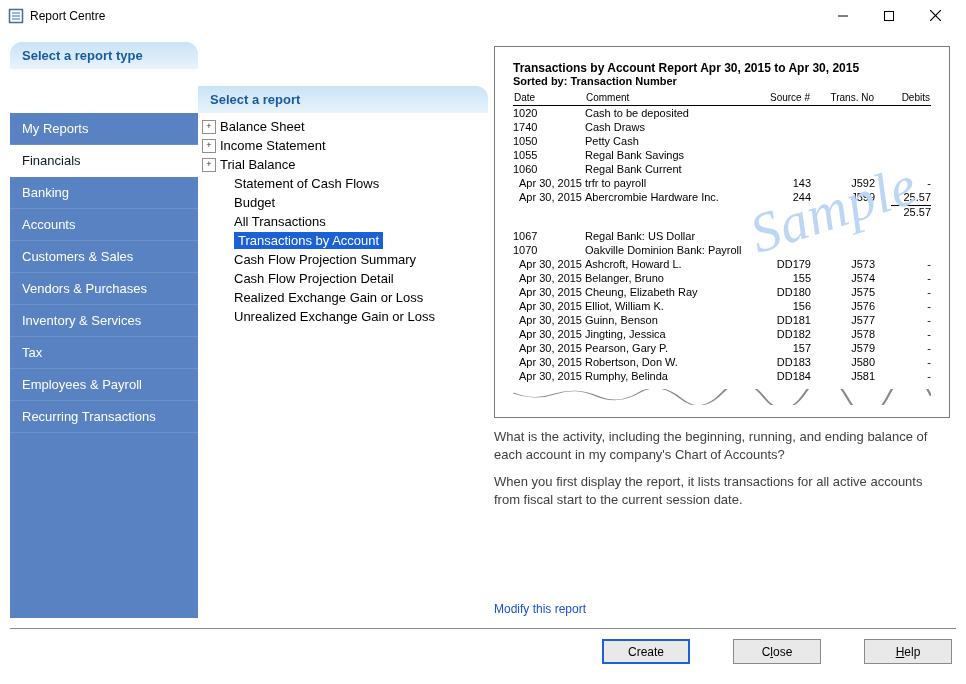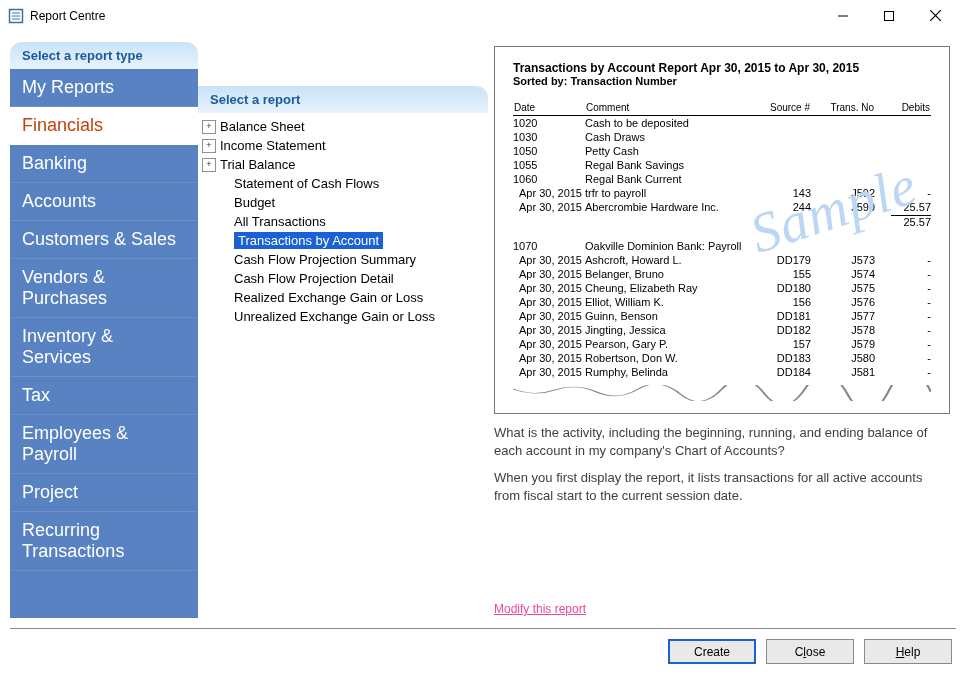--- a/index.html
+++ b/index.html
@@ -48,37 +48,38 @@
     padding: 6px 12px;
     font-weight: bold;
     color: #19599e;
     font-size: 13px;
   }
 
   .types-col {
     width: 188px;
     display: flex;
     flex-direction: column;
+    gap: 44px;
   }
   .types-list {
     background: #5882c1;
     flex: 1;
     display: flex;
     flex-direction: column;
   }
   .type-item {
     padding: 8px 12px;
     color: #fff;
-    font-size: 18px;
+    font-size: 13px;
     border-bottom: 1px solid rgba(255,255,255,0.12);
     cursor: pointer;
   }
   .type-item.active {
     background: #fff;
-    color: #c2410c;
+    color: #0f172a;
   }
 
   .reports-col {
     width: 290px;
     display: flex;
     flex-direction: column;
     margin-top: 44px;
   }
   .tree {
     padding: 4px 4px 4px 2px;
@@ -122,21 +123,21 @@
     border: 1px solid #7a7a7a;
     background: #fff;
     padding: 14px 18px 10px 18px;
     font-family: Arial, sans-serif;
     font-size: 11px;
     position: relative;
     margin-top: 4px;
     overflow: hidden;
   }
   .preview-title { font-weight: bold; font-size: 12px; }
-  .preview-sub { font-weight: bold; font-size: 11px; margin-bottom: 14px; }
+  .preview-sub { font-weight: bold; font-size: 11px; margin-bottom: 4px; }
   .pv-table { width: 100%; border-collapse: collapse; }
   .pv-head td { border-bottom: 1px solid #000; font-size: 10px; padding-bottom: 2px; }
   .pv-head .r { text-align: right; }
   .pv-row td { font-size: 11px; padding: 1px 0; }
   .pv-row td.r { text-align: right; }
   .bold { font-weight: bold; }
   .acct td { font-weight: normal; }
   .sumline { border-top: 1px solid #000; }
   .watermark {
     position: absolute;
@@ -154,22 +155,21 @@
     margin-top: 6px;
     height: 16px;
   }
   .desc {
     font-size: 13px;
     color: #404040;
     margin-top: 10px;
     line-height: 1.35;
   }
   .modify-link {
-    color: #ec4899;
-    text-decoration: underline;
+    color: #1d4ed8;
     margin-top: auto;
     padding-top: 8px;
     padding-bottom: 2px;
     cursor: pointer;
     display: inline-block;
   }
 
   .hr { border-top: 1px solid #8a8a8a; margin: 0 10px; }
 
   .btnbar {
@@ -181,20 +181,21 @@
   .btn {
     min-width: 88px;
     height: 25px;
     border: 1px solid #8a8a8a;
     background: #e9e9e9;
     display: inline-flex;
     align-items: center;
     justify-content: center;
     font-size: 12px;
     cursor: pointer;
+    margin-left: 33px;
   }
   .btn.default { border: 2px solid #1a61d6; background: #e9e9e9; }
   .mn { text-decoration: underline; }
 </style>
 </head>
 <body>
 
 <div class="titlebar">
   <span class="appicon">
     <svg width="16" height="16" viewBox="0 0 16 16">
@@ -232,21 +233,20 @@
     <div class="types-list" id="types-list">
         <div class="type-item">My Reports</div>
         <div class="type-item active">Financials</div>
         <div class="type-item">Banking</div>
         <div class="type-item">Accounts</div>
         <div class="type-item">Customers &amp; Sales</div>
         <div class="type-item">Vendors &amp; Purchases</div>
         <div class="type-item">Inventory &amp; Services</div>
         <div class="type-item">Tax</div>
         <div class="type-item">Employees &amp; Payroll</div>
-        <div class="type-item">Project</div>
         <div class="type-item">Recurring Transactions</div>
       </div>
   </div>
 
   <div class="reports-col">
     <div class="col-header" style="border-radius:0 12px 0 0;">Select a report</div>
     <div class="tree" id="tree">
         <div class="tree-row">
           <span class="tree-toggle plus">+</span>
           <span class="tree-label">Balance Sheet</span>
@@ -317,21 +317,21 @@
           <td class="r" style="width:64px">Trans. No</td>
           <td class="r" style="width:56px">Debits</td>
         </tr>
         </tbody>
           <tbody id="accounts-top">
             <tr class="pv-row acct">
               <td class="bold">1020</td>
               <td class="bold" colspan="4">Cash to be deposited</td>
             </tr>
             <tr class="pv-row acct">
-              <td class="bold">1030</td>
+              <td class="bold">1740</td>
               <td class="bold" colspan="4">Cash Draws</td>
             </tr>
             <tr class="pv-row acct">
               <td class="bold">1050</td>
               <td class="bold" colspan="4">Petty Cash</td>
             </tr>
             <tr class="pv-row acct">
               <td class="bold">1055</td>
               <td class="bold" colspan="4">Regal Bank Savings</td>
             </tr>
@@ -363,20 +363,24 @@
               <td></td>
               <td></td>
               <td class="r"><span class="sumline" style="display:inline-block;min-width:40px;text-align:right">25.57</span></td>
             </tr>
         <tr class="pv-row">
               <td colspan="5" style="height:10px"></td>
             </tr>
         </tbody>
           <tbody id="accounts-mid">
             <tr class="pv-row acct">
+              <td class="bold">1067</td>
+              <td class="bold" colspan="4">Regal Bank: US Dollar</td>
+            </tr>
+            <tr class="pv-row acct">
               <td class="bold">1070</td>
               <td class="bold" colspan="4">Oakville Dominion Bank: Payroll</td>
             </tr>
           </tbody>
         <tbody id="rows-bottom">
             <tr class="pv-row">
               <td style="padding-left:6px">Apr 30, 2015</td>
               <td>Ashcroft, Howard L.</td>
               <td class="r">DD179</td>
               <td class="r">J573</td>

